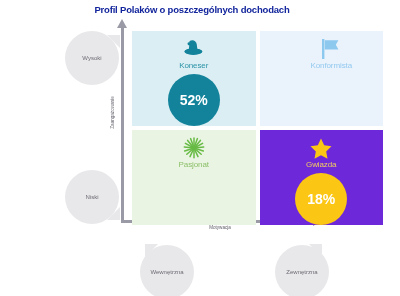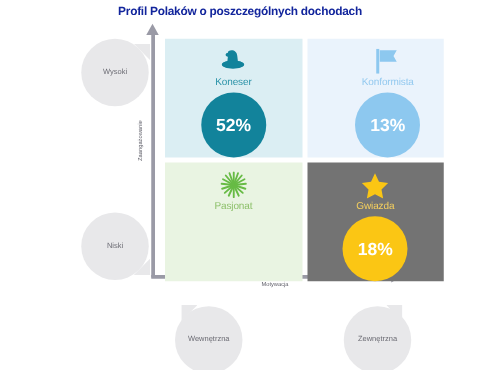--- a/index.html
+++ b/index.html
@@ -88,21 +88,21 @@
     color: #5e5e68;
     text-align: center;
     white-space: nowrap;
   }
 
   
   .grid {
     position: absolute;
     left: 132px;
     top: 31px;
-    width: 223px;
+    width: 251px;
     height: 186px;
     display: grid;
     grid-template-columns: 1fr 1fr;
     grid-template-rows: 1fr 1fr;
     gap: 4px;
   }
   .quad {
     position: relative;
     display: flex;
     flex-direction: column;
@@ -141,21 +141,21 @@
   .q-koneser .bubble     { background: #12839b; }
 
   .q-konformista { background: #eaf3fc; padding-left: 20px; }
   .q-konformista .quad-label { color: #93c9ef; }
   .q-konformista .bubble     { background: #8dc8ef; }
 
   .q-pasjonat    { background: #e9f4e2; }
   .q-pasjonat .quad-label { color: #8dc06a; }
   .q-pasjonat .bubble     { background: #67bb45; }
 
-  .q-gwiazda     { background: #737373; }
+  .q-gwiazda     { background: #6d28d9; }
   .q-gwiazda .quad-label { color: #f4cf5e; }
   .q-gwiazda .bubble     { background: #fbc614; }
 
   
   .callout {
     position: absolute;
     width: 54px;
     height: 54px;
     border-radius: 50%;
     background: #e8e8ea;
@@ -209,21 +209,20 @@
   </div>
 
   <div class="quad q-konformista">
     <div class="quad-icon">
       <svg width="22" height="20" viewBox="0 0 22 20">
         <rect x="2" y="0" width="2.4" height="20" fill="#8dc8ef"></rect>
         <path d="M4.8 1.2h13.6l-2.6 4.6 2.6 4.6H4.8z" fill="#8dc8ef"></path>
       </svg>
     </div>
     <div class="quad-label">Konformista</div>
-    <div class="bubble">13%</div>
   </div>
 
   <div class="quad q-pasjonat">
     <div class="quad-icon">
       <svg width="22" height="22" viewBox="0 0 22 22">
         <g stroke="#67bb45" stroke-width="1.5" stroke-linecap="round">
           <line x1="11" y1="11" x2="11" y2="1"></line>
           <line x1="11" y1="11" x2="14.4" y2="1.6"></line>
           <line x1="11" y1="11" x2="17.4" y2="3.4"></line>
           <line x1="11" y1="11" x2="19.6" y2="6.4"></line>

